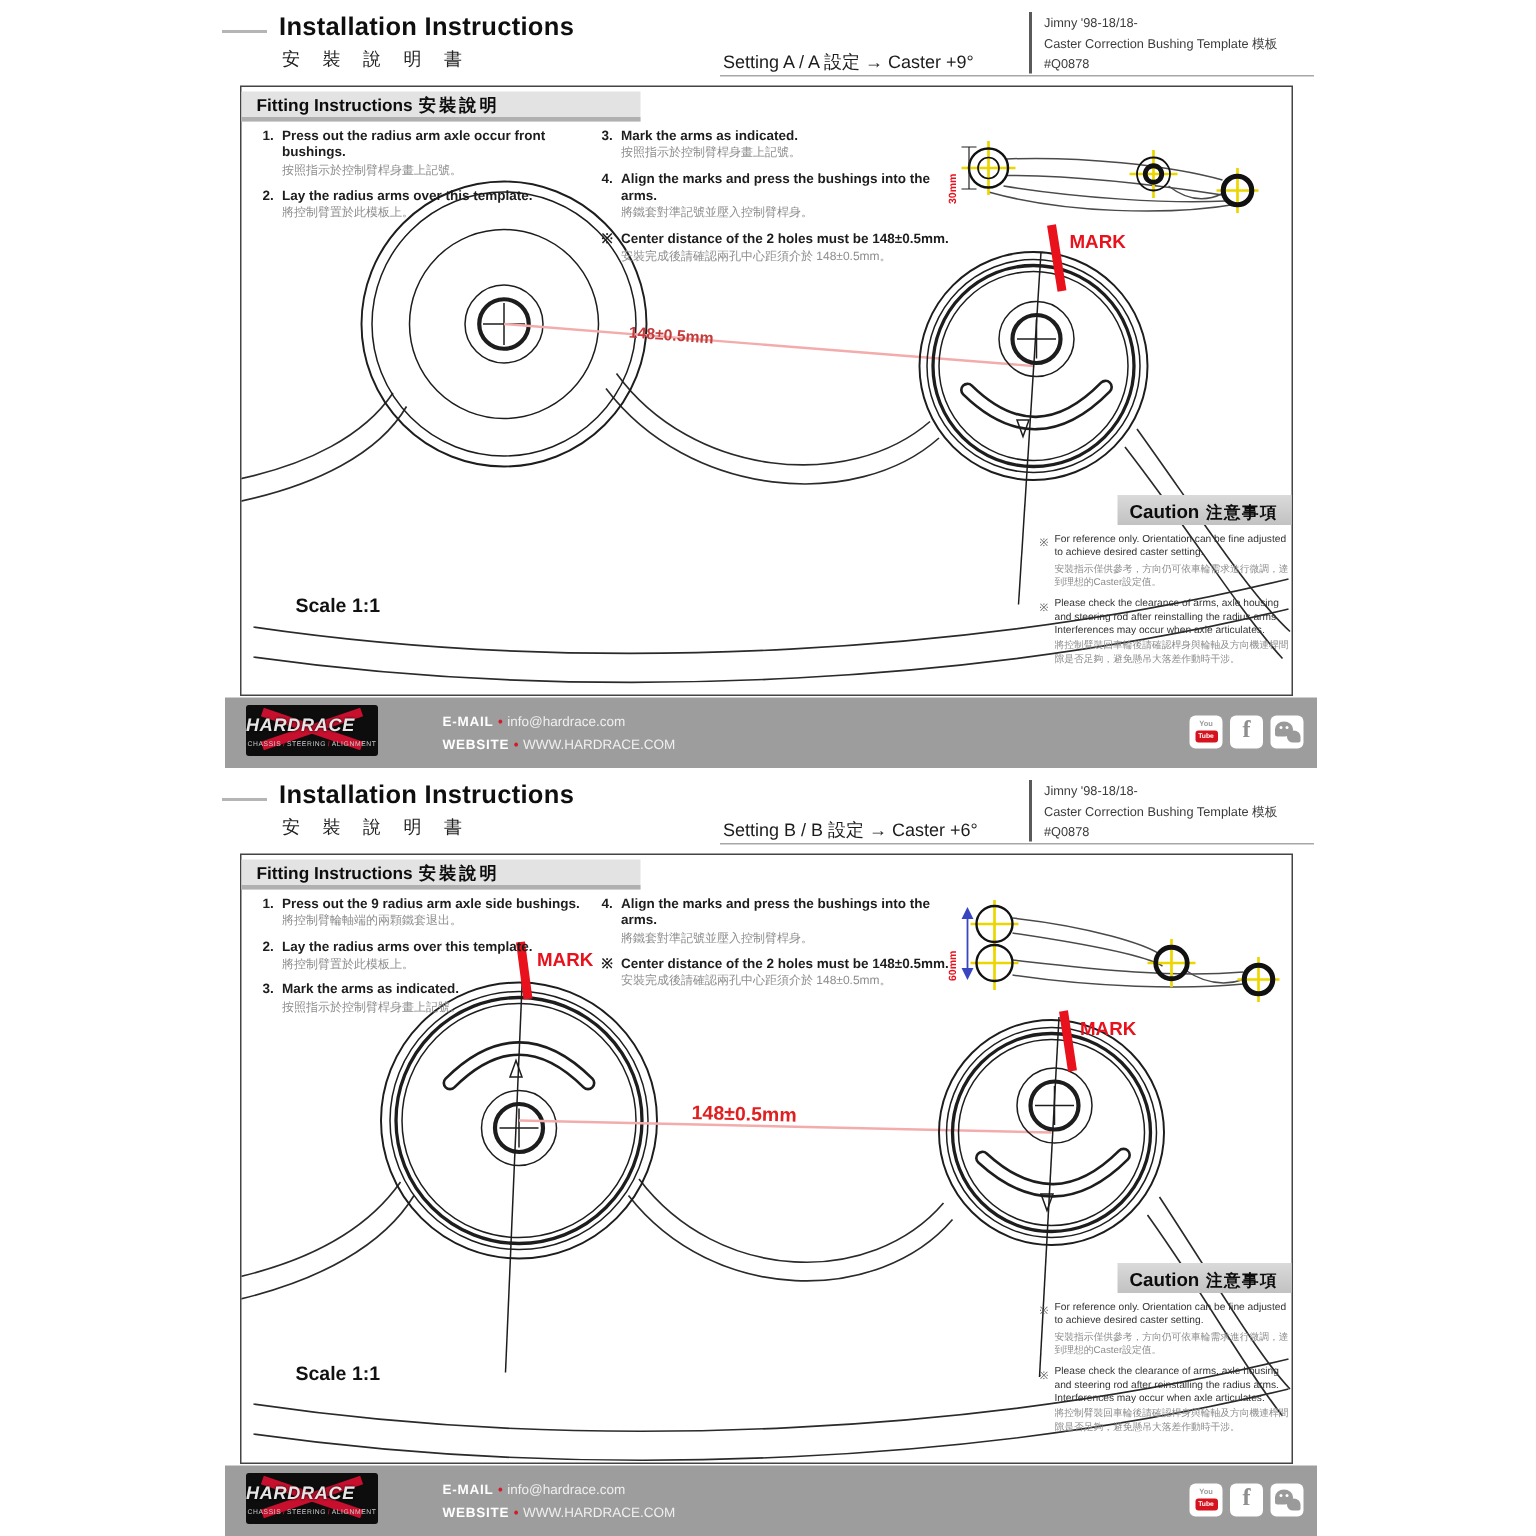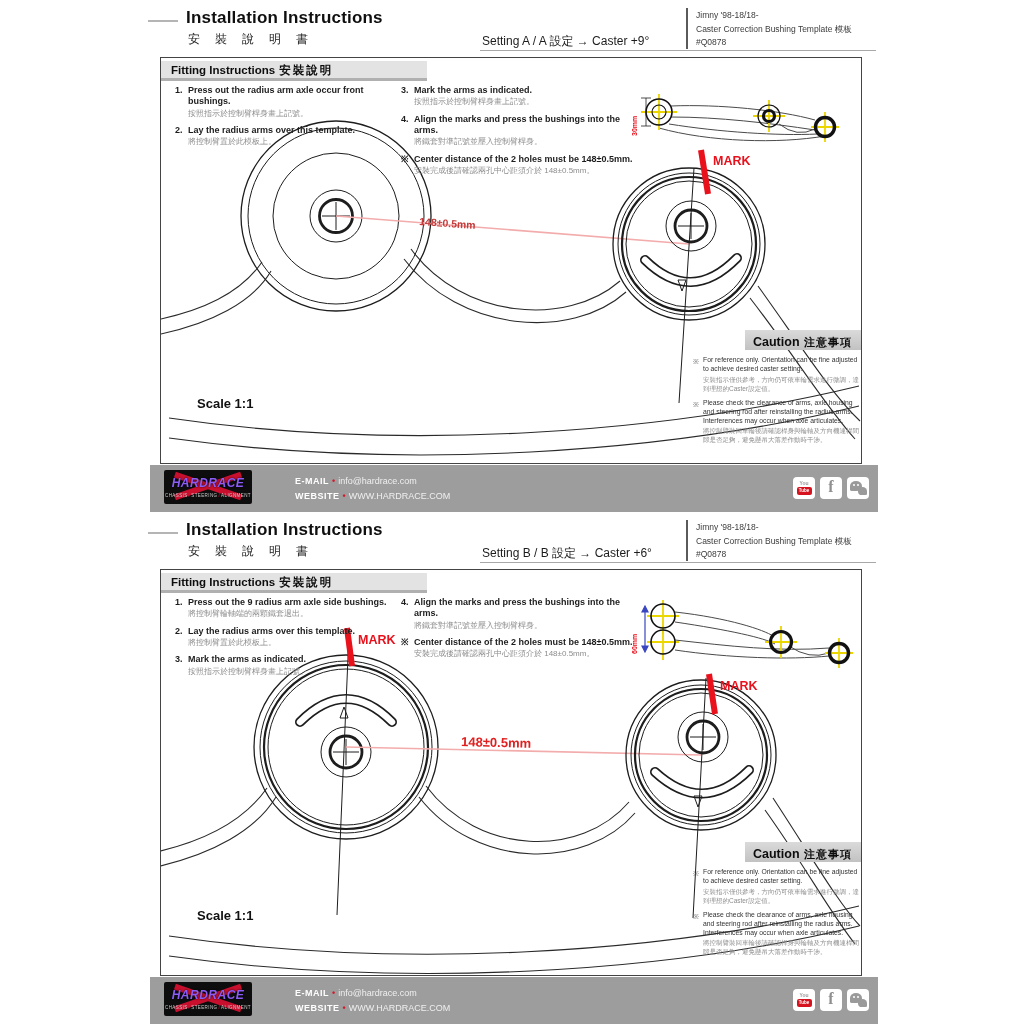--- a/index.html
+++ b/index.html
@@ -38,21 +38,21 @@
   .c-note{display:flex;margin-top:6px;}
   .c-star{font-size:7px;width:10px;flex:none;color:#555;padding-top:1px;}
   .c-en2{font-size:6.8px;color:#333;line-height:1.3;}
   .c-zh2{font-size:6.5px;color:#8d8d8d;line-height:1.4;margin-top:1px;}
 
   
   .footer{position:absolute;left:150px;top:465px;width:728px;height:47px;background:#9d9d9d;}
   .logo{position:absolute;left:14px;top:5px;width:88px;height:34px;background:#0d0d0d;border-radius:2px;overflow:hidden;}
   .logo-x1,.logo-x2{position:absolute;left:9px;top:13px;width:70px;height:6px;background:#c8102e;}
   .logo-x1{transform:rotate(-19deg);} .logo-x2{transform:rotate(19deg);}
-  .logo-text{position:absolute;left:0;top:6px;width:100%;text-align:center;font-style:italic;font-weight:bold;font-size:12px;color:#8b5cf6;letter-spacing:.5px;text-shadow:0 0 2px #000;}
+  .logo-text{position:absolute;left:0;top:6px;width:100%;text-align:left;font-style:italic;font-weight:bold;font-size:12px;color:#e5e5e5;letter-spacing:.5px;text-shadow:0 0 2px #000;}
   .logo-sub{position:absolute;left:0;top:23px;width:100%;text-align:center;font-size:4.5px;color:#c9c9c9;letter-spacing:.4px;}
   .logo-sub .sep{color:#c8102e;font-weight:bold;margin:0 1px;}
   .contact{position:absolute;left:145px;top:11px;font-size:9px;color:#fff;}
   .contact-row{margin-bottom:5px;}
   .contact .lbl{font-weight:bold;letter-spacing:.5px;}
   .contact .dot{color:#d21a2b;font-weight:bold;margin:0 3px;}
   .contact .val{color:#efefef;}
   .socials{position:absolute;left:643px;top:12px;display:flex;gap:5px;}
   .sicon{width:22px;height:22px;background:#fff;border-radius:4px;position:relative;}
   .yt-you{font-size:5px;color:#9a9a9a;text-align:center;margin-top:3px;font-weight:bold;}

